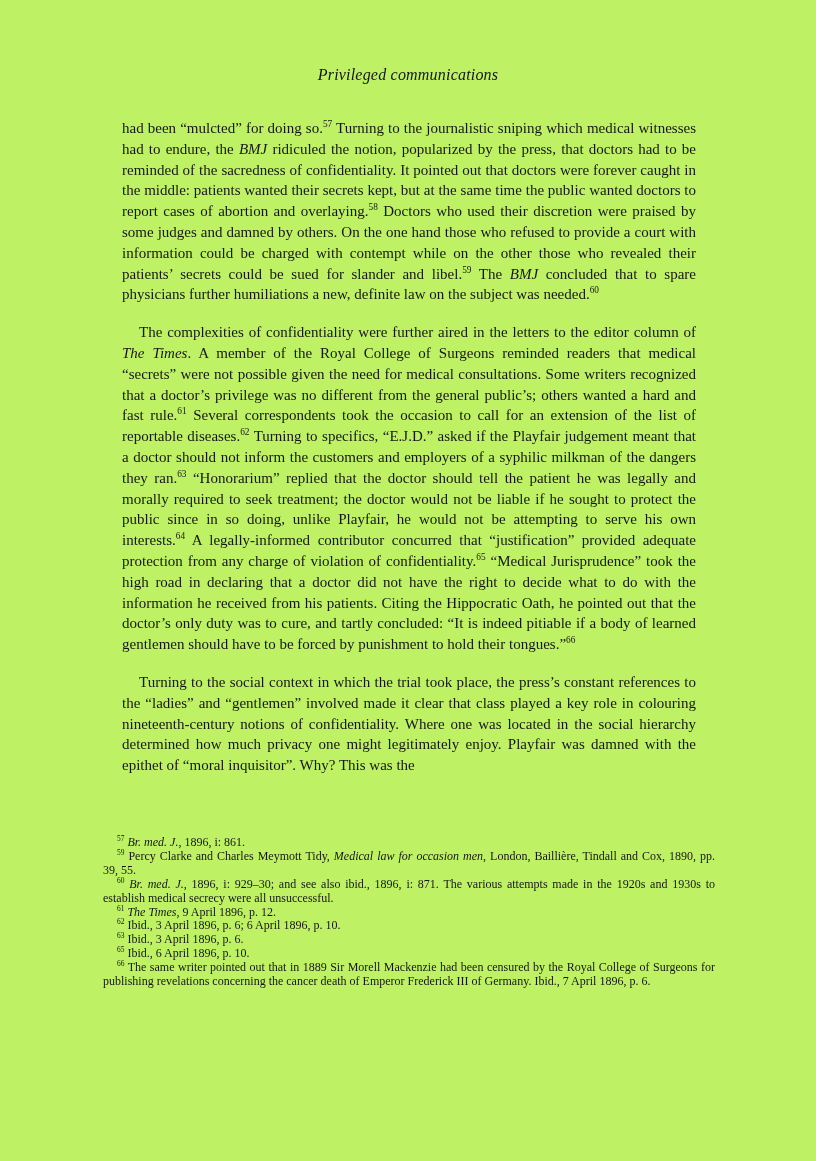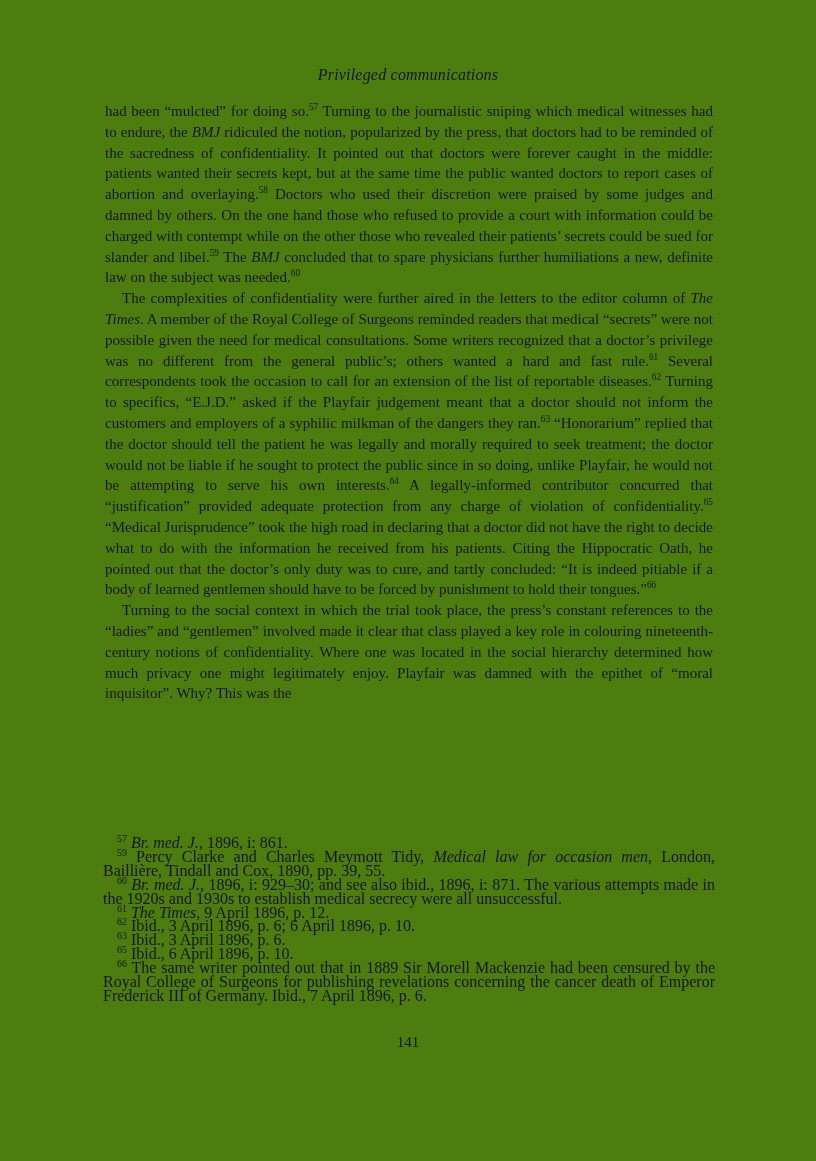--- a/index.html
+++ b/index.html
@@ -1,21 +1,21 @@
 <!DOCTYPE html>
 <html><head>
 <meta charset="utf-8">
 <style>
   html, body { margin: 0; padding: 0; background: #e8e8e8; }
   .page {
     position: relative;
     width: 816px;
     height: 1161px;
     margin: 0 auto;
-    background: #4d7c0f;
+    background: #bef264;
     color: #161616;
     font-family: "Liberation Serif", "DejaVu Serif", serif;
     overflow: hidden;
   }
   .running-head {
     position: absolute;
     top: 66px;
     left: 0;
     right: 0;
     text-align: center;
@@ -23,36 +23,36 @@
     font-size: 16px;
     letter-spacing: 0.2px;
   }
   .content {
     position: absolute;
     top: 101px;
     left: 105px;
     width: 608px;
   }
   .content p.para {
-    margin: 0;
+    margin: 17px;
     text-align: justify;
     font-size: 15px;
     line-height: 20.8px;
   }
   .content p.indent { text-indent: 17px; }
   .footnotes {
     position: absolute;
     top: 836px;
     left: 103px;
     width: 612px;
   }
   .footnotes p.fn {
     margin: 0;
     text-align: justify;
-    font-size: 16px;
+    font-size: 12px;
     line-height: 13.9px;
     text-indent: 14px;
   }
   .it { font-style: italic; }
   .sup {
     vertical-align: super;
     font-size: 0.62em;
     line-height: 0;
   }
   .pagenum {
@@ -80,14 +80,13 @@
       <p class="fn"><span class="sup">57</span><span> </span><span class="it">Br. med. J.</span><span>, 1896, i: 861.</span></p>
       <p class="fn"><span class="sup">59</span><span> Percy Clarke and Charles Meymott Tidy, </span><span class="it">Medical law for occasion men</span><span>, London, Baillière, Tindall and Cox, 1890, pp. 39, 55.</span></p>
       <p class="fn"><span class="sup">60</span><span> </span><span class="it">Br. med. J.</span><span>, 1896, i: 929–30; and see also ibid., 1896, i: 871. The various attempts made in the 1920s and 1930s to establish medical secrecy were all unsuccessful.</span></p>
       <p class="fn"><span class="sup">61</span><span> </span><span class="it">The Times</span><span>, 9 April 1896, p. 12.</span></p>
       <p class="fn"><span class="sup">62</span><span> Ibid., 3 April 1896, p. 6; 6 April 1896, p. 10.</span></p>
       <p class="fn"><span class="sup">63</span><span> Ibid., 3 April 1896, p. 6.</span></p>
       <p class="fn"><span class="sup">65</span><span> Ibid., 6 April 1896, p. 10.</span></p>
       <p class="fn"><span class="sup">66</span><span> The same writer pointed out that in 1889 Sir Morell Mackenzie had been censured by the Royal College of Surgeons for publishing revelations concerning the cancer death of Emperor Frederick III of Germany. Ibid., 7 April 1896, p. 6.</span></p>
     </div>
 
-  <div class="pagenum">141</div>
 </div>
 
 </body></html>

